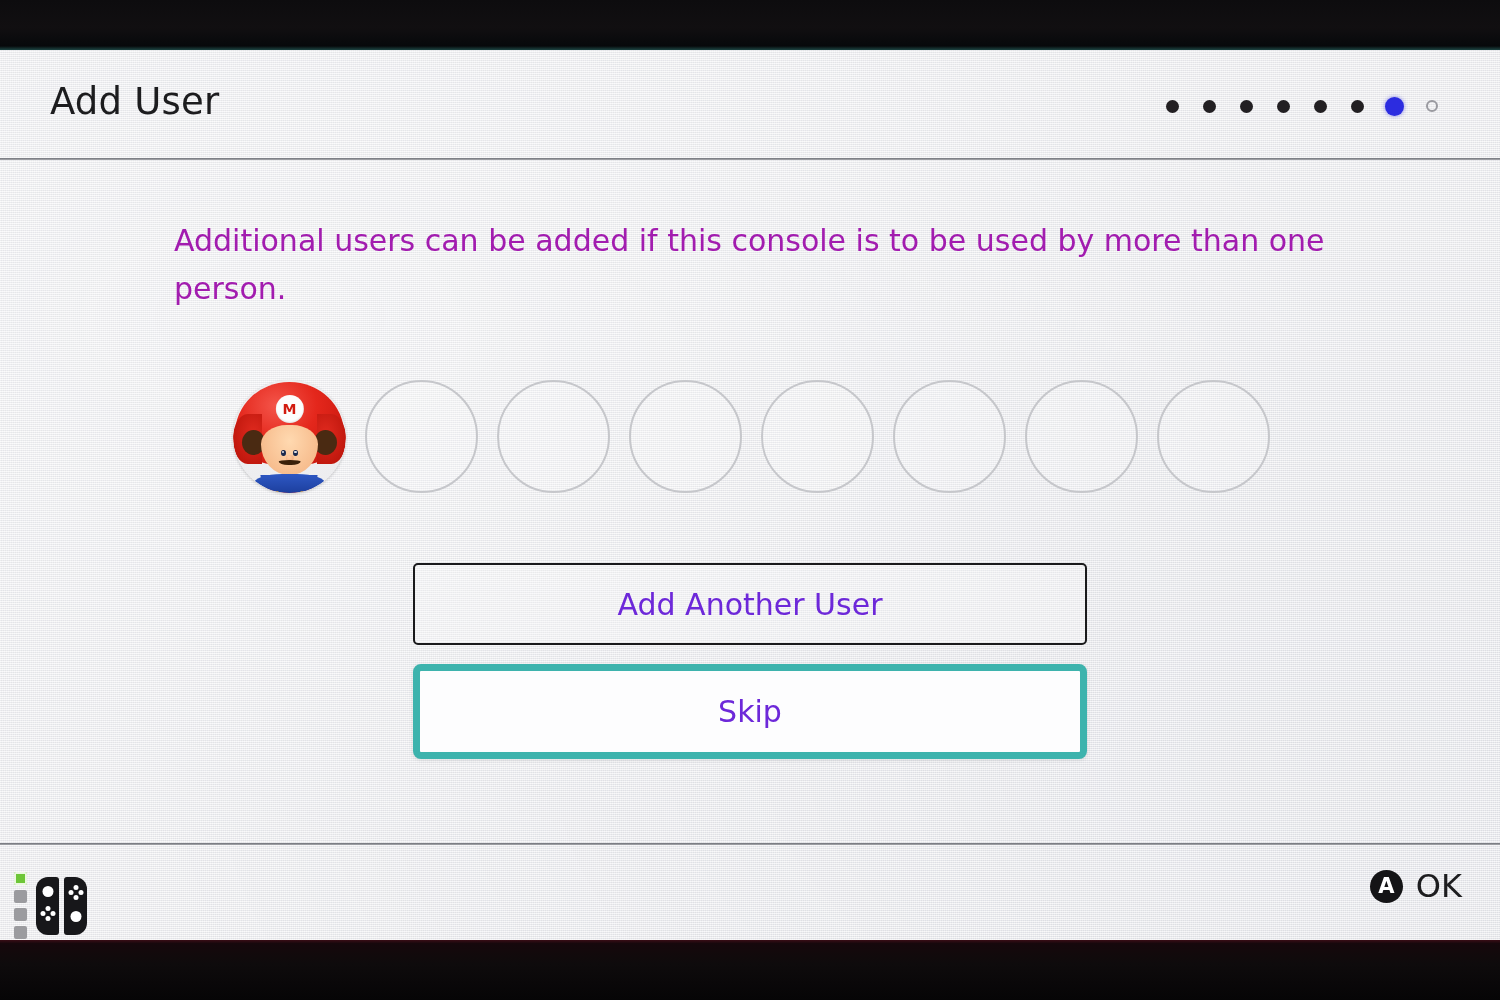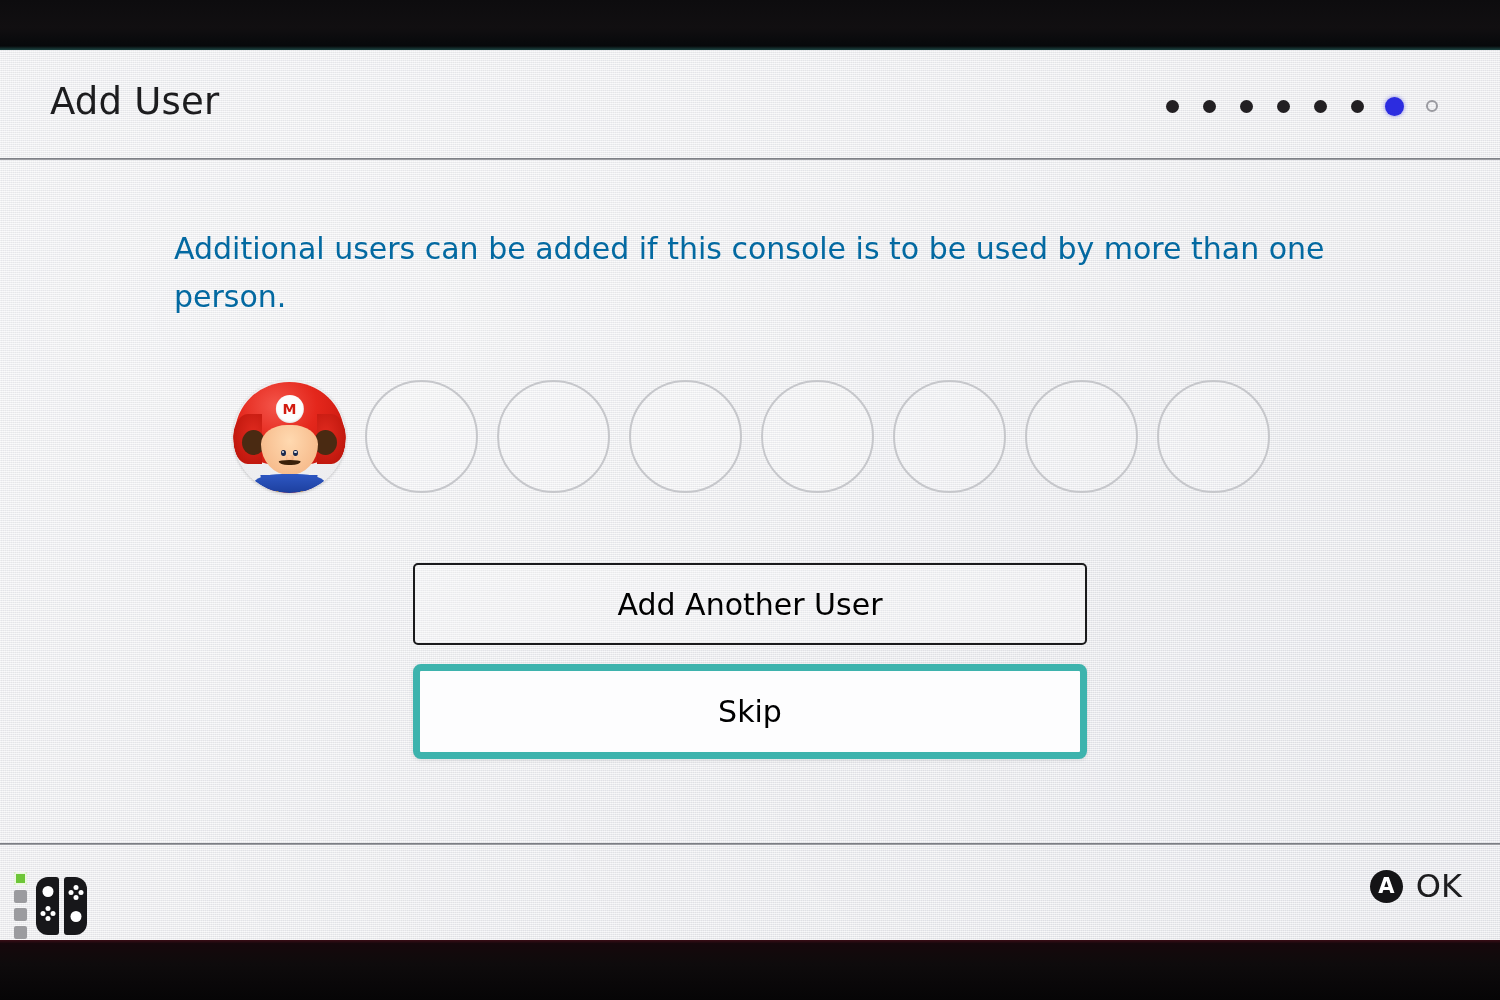--- a/index.html
+++ b/index.html
@@ -57,22 +57,22 @@
   .dot.current { width:19px; height:19px; background:#2c2ce0; box-shadow:0 0 4px rgba(50,50,230,.55); }
   .dot.upcoming { width:12px; height:12px; background:transparent; border:2px solid #9a9aa0; }
 
   #header-rule {
     position:absolute; left:0; top:108px; width:1500px; height:2px;
     background:linear-gradient(180deg,#8f9197 0%,#6e7076 50%,#c9cace 100%);
   }
 
   
   #description {
-    position:absolute; left:174px; top:175px; width:1160px;
-    font-size:30px; line-height:48px; color:#0369a1; font-weight:400;
+    position:absolute; left:174px; top:167px; width:1160px;
+    font-size:30px; line-height:48px; color:#a21caf; font-weight:400;
   }
 
   
   #user-slots {
     position:absolute; left:233px; top:330px;
     display:flex; align-items:center; gap:19px;
   }
   .slot { width:113px; height:113px; border-radius:50%; flex:0 0 auto; position:relative; }
   .slot.empty { border:2px solid #c6c7cb; background:rgba(255,255,255,.18); }
 
@@ -151,21 +151,21 @@
   }
   .m-btn { position:absolute; bottom:3%; width:5%; height:5%;
            background:#ffd940; border-radius:50%; }
   .m-btn.l { left:30%; }
   .m-btn.r { right:30%; }
 
   
   #actions { position:absolute; left:413px; top:513px; width:674px; }
   .btn {
     width:674px; display:flex; align-items:center; justify-content:center;
-    font-size:30px; color:#000000; font-weight:400;
+    font-size:30px; color:#6d28d9; font-weight:400;
     cursor:pointer; user-select:none;
   }
   #btn-add-another {
     height:82px; border:2px solid #1a1a1c; border-radius:5px;
     background:rgba(250,250,252,.28);
   }
   #btn-skip {
     height:95px; margin-top:19px; border-radius:8px;
     border:7px solid #3db3ad; background:#fdfdfe;
     box-shadow:0 1px 4px rgba(0,0,0,.10);

